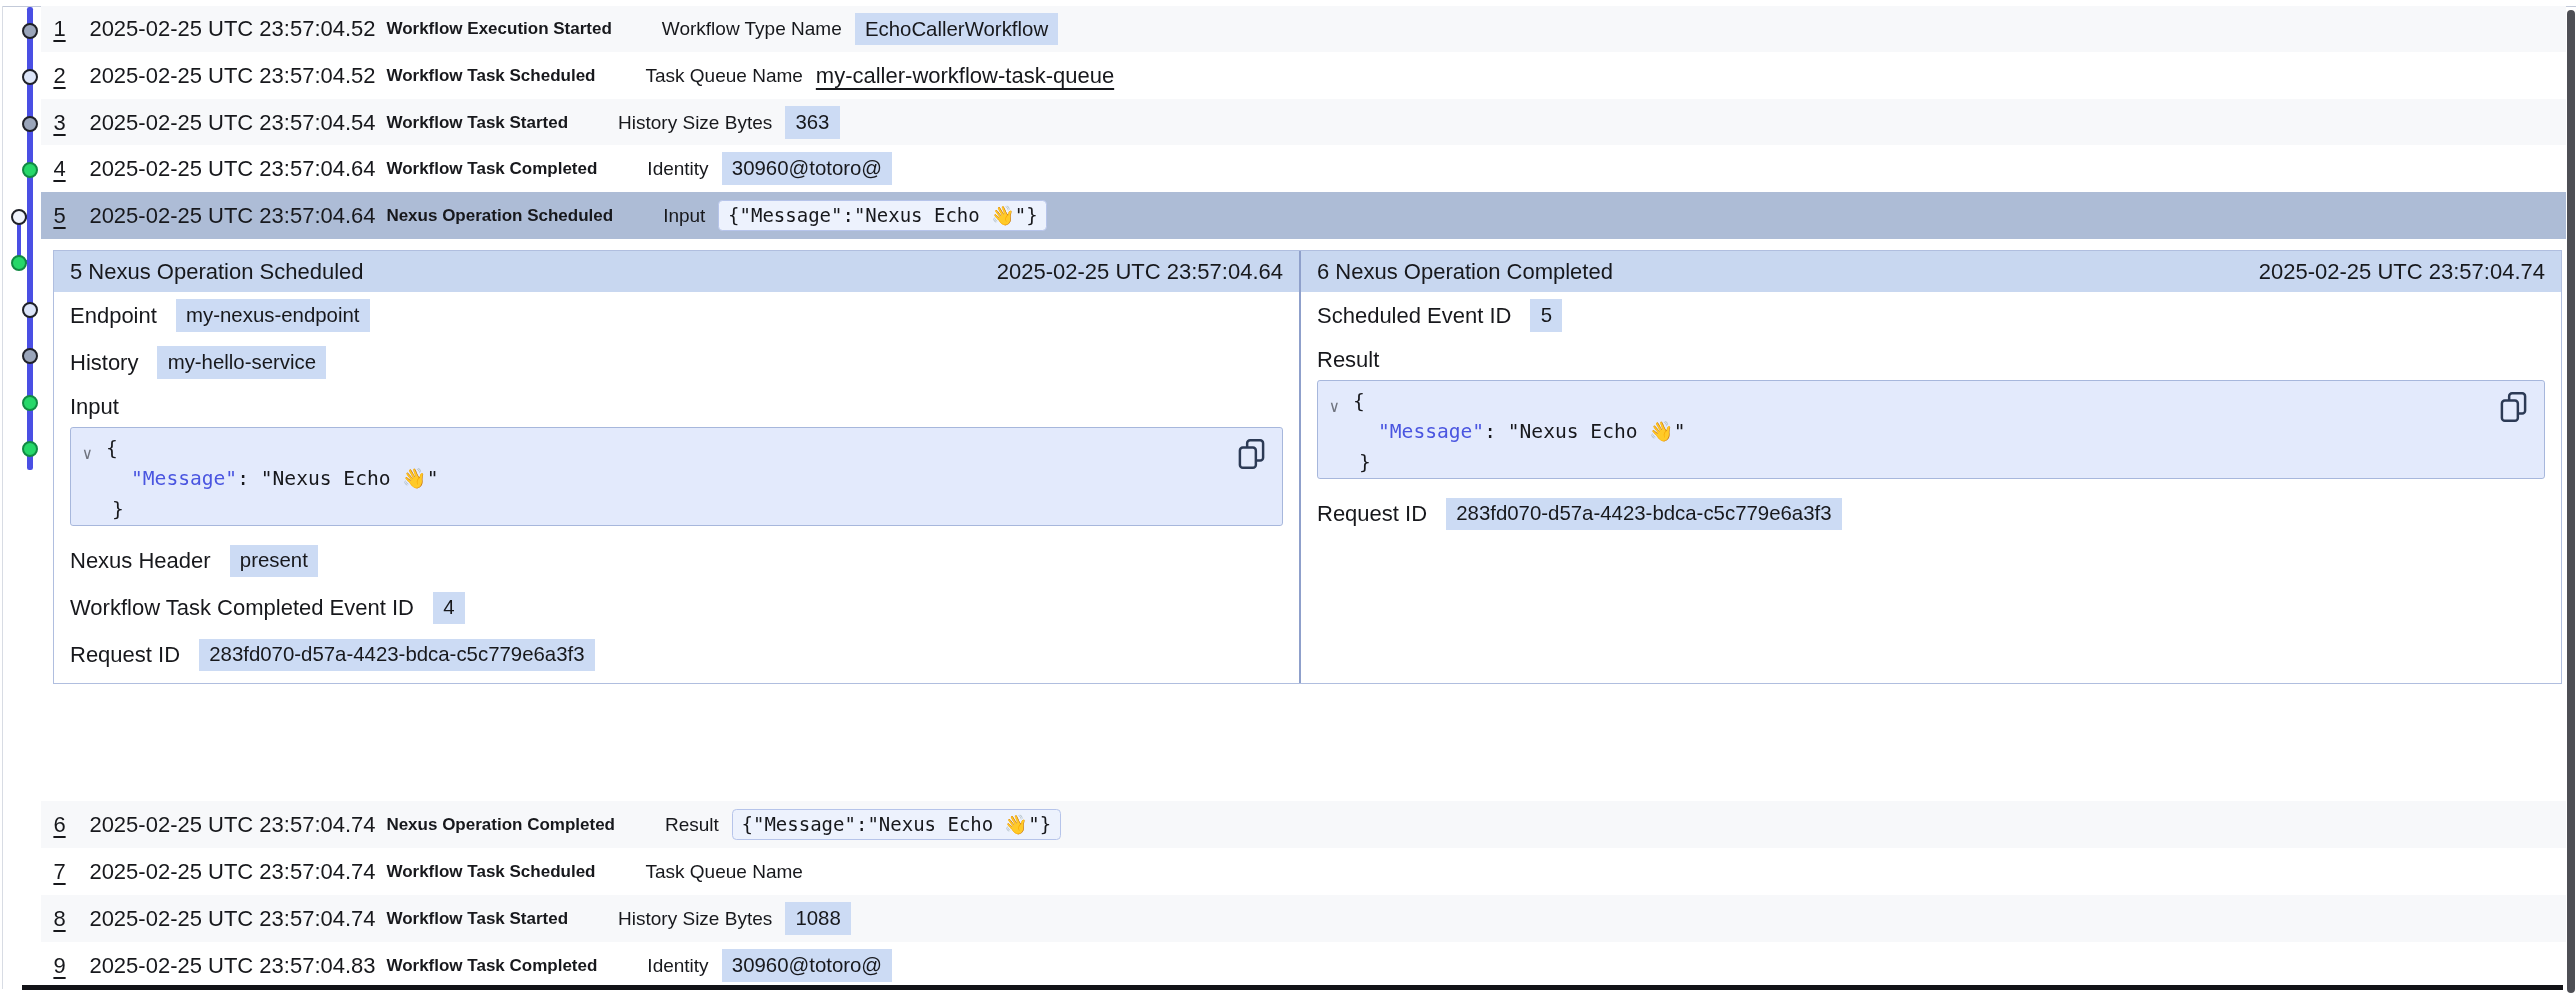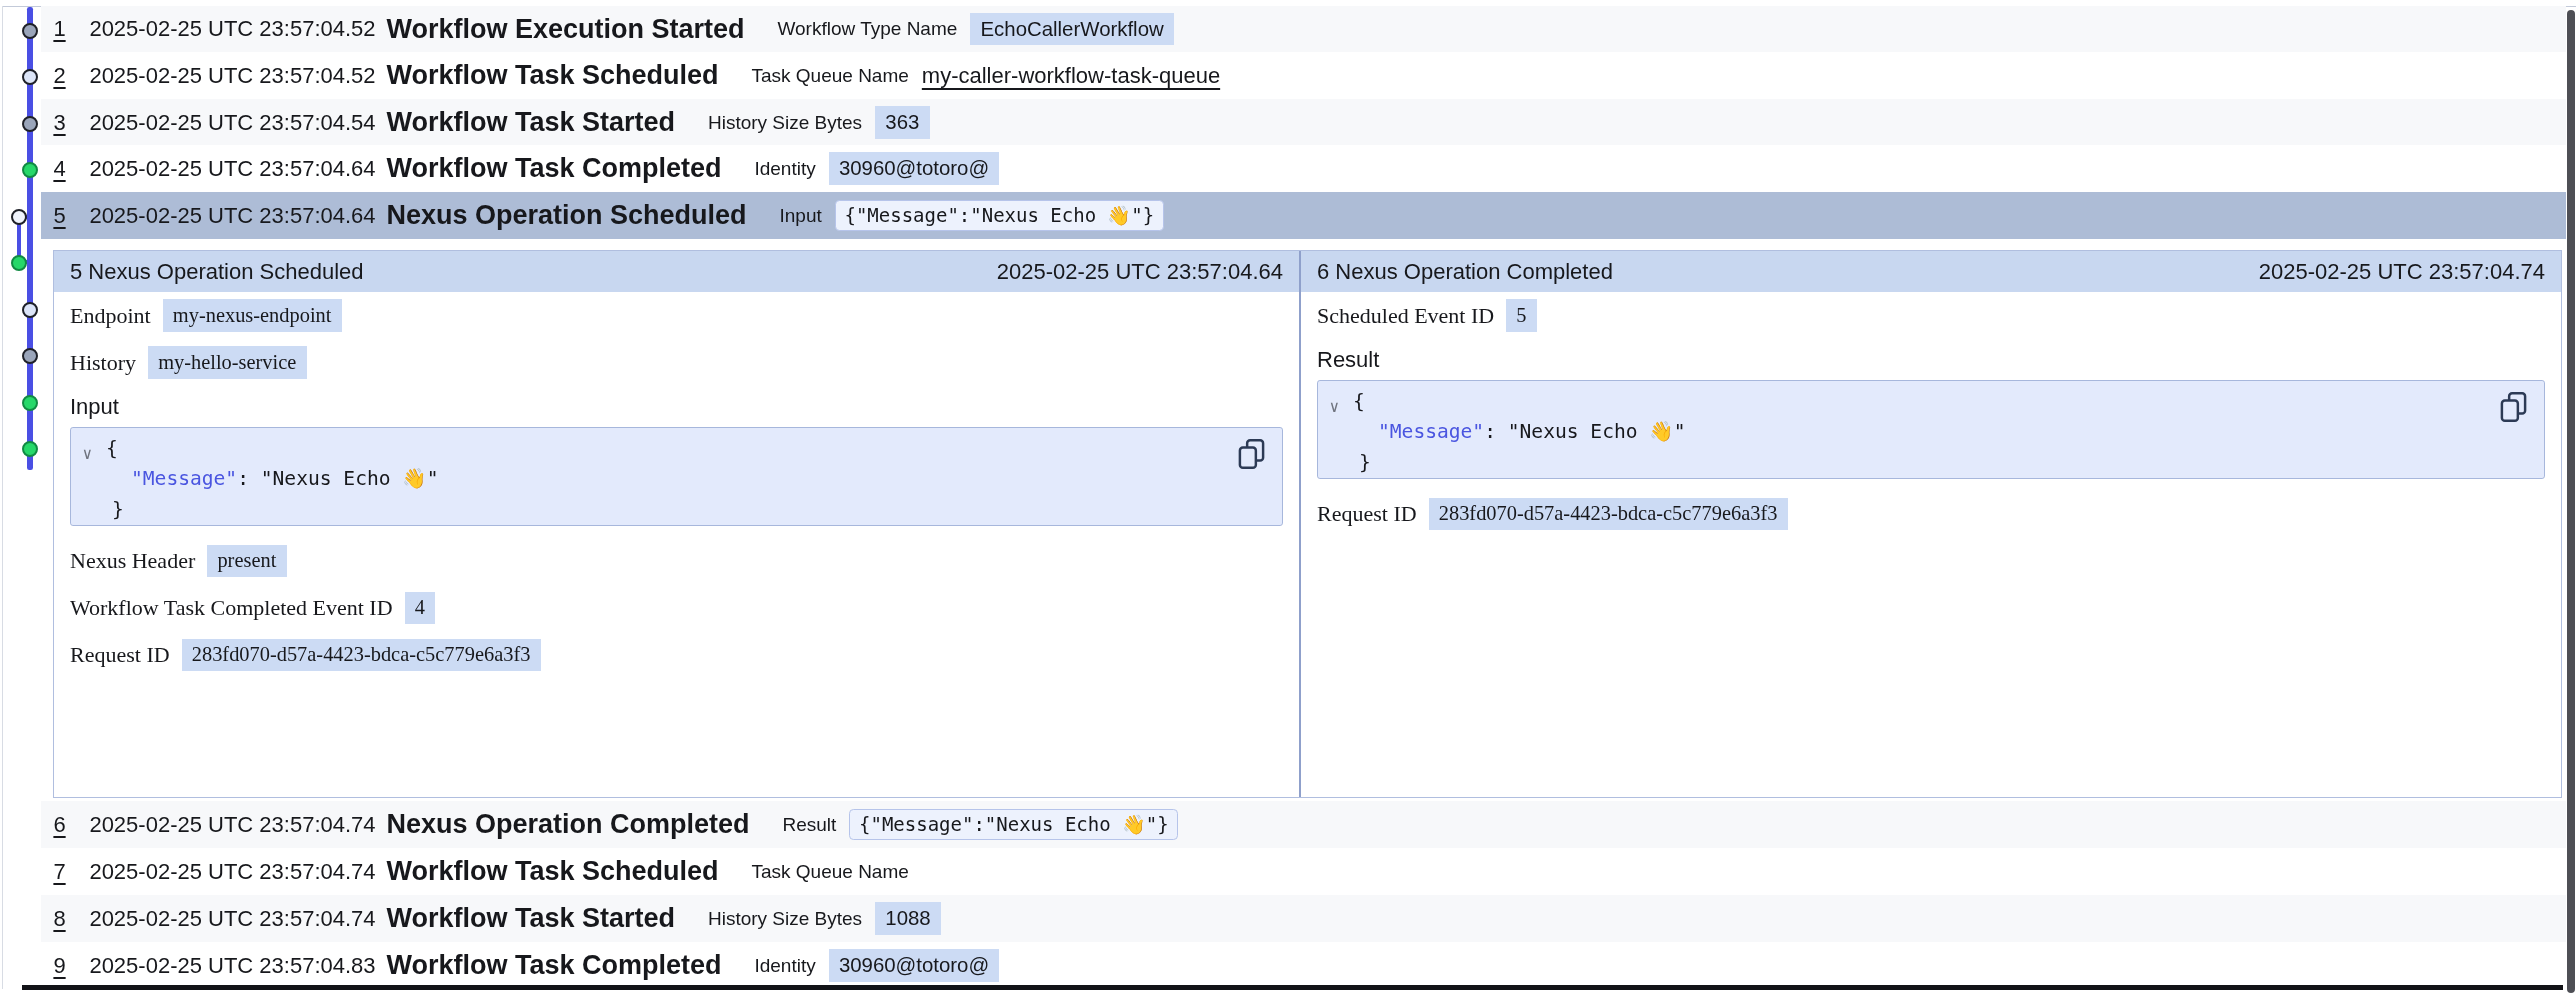--- a/index.html
+++ b/index.html
@@ -21,36 +21,36 @@
   .dot--scheduled{background:var(--dot-scheduled);}
   .dot--open{background:var(--dot-open);}
   .dot--success{background:var(--dot-success);border-color:var(--dot-success-border);}
   
   .ev-row{position:absolute;left:41px;width:2525px;height:47px;display:flex;align-items:center;font-size:22px;}
   .r-alt{background:var(--row-alt);}
   .r-white{background:#fff;}
   .r-selected{background:var(--row-selected);}
   .ev-row .id{width:36px;margin-left:12.4px;text-decoration:underline;text-decoration-thickness:2.2px;text-underline-offset:4.4px;}
   .ev-row .ts{width:297px;}
-  .ev-row .name{font-weight:700;font-size:27px;margin-right:33px;white-space:nowrap;}
+  .ev-row .name{font-weight:700;font-size:17px;margin-right:50px;white-space:nowrap;}
   .ev-row .lbl{font-size:19px;margin-right:13px;white-space:nowrap;}
   .badge{display:inline-block;background:var(--badge-bg);border-radius:0;padding:4.4px 10.2px;font-size:20.4px;line-height:1.15;white-space:nowrap;}
   .code-badge{display:inline-block;background:var(--code-badge-bg);border:1.5px solid var(--code-badge-border);
               border-radius:4.4px;padding:2.9px 8.7px;font-family:"DejaVu Sans Mono",monospace;font-size:19px;white-space:nowrap;}
   .vlink{color:inherit;text-decoration:underline;text-decoration-thickness:2.2px;text-underline-offset:5.1px;font-size:22px;white-space:nowrap;}
   
-  .panels{position:absolute;left:53px;top:250px;width:2509px;height:548px;box-sizing:border-box;
+  .panels{position:absolute;left:53px;top:250px;width:2509px;height:434px;box-sizing:border-box;
           border:1.5px solid var(--panel-border);display:flex;background:#fff;}
   .panel{box-sizing:border-box;display:flex;flex-direction:column;}
   .panel-l{width:1247px;border-right:2.2px solid var(--panel-divider);}
   .panel-r{flex:1;}
   .panel-header{height:41px;flex:0 0 41px;background:var(--panel-header);display:flex;align-items:center;
                 justify-content:space-between;padding:0 16px;font-size:22px;}
   .panel-body{padding:0 16px;}
-  .field-row{height:47px;display:flex;align-items:center;gap:12px;font-size:22px;white-space:nowrap;font-family:Liberation Serif, serif;}
+  .field-row{height:47px;display:flex;align-items:center;gap:19px;font-size:22px;white-space:nowrap;}
   .label-row{height:41px;display:flex;align-items:center;font-size:22px;}
   .eid-row{margin-top:10.2px;}
   .code-block{position:relative;height:99px;box-sizing:border-box;background:var(--code-block-bg);
               border:1.5px solid var(--code-block-border);border-radius:2.9px;margin:0 0 11.6px 0;
               font-family:"DejaVu Sans Mono",monospace;font-size:19.6px;color:var(--text);}
   .cl{position:absolute;white-space:pre;}
   .l1{top:8.7px;left:35px;}
   .l2{top:39px;left:60px;}
   .l3{top:70px;left:41px;}
   .jkey{color:var(--json-key);}

